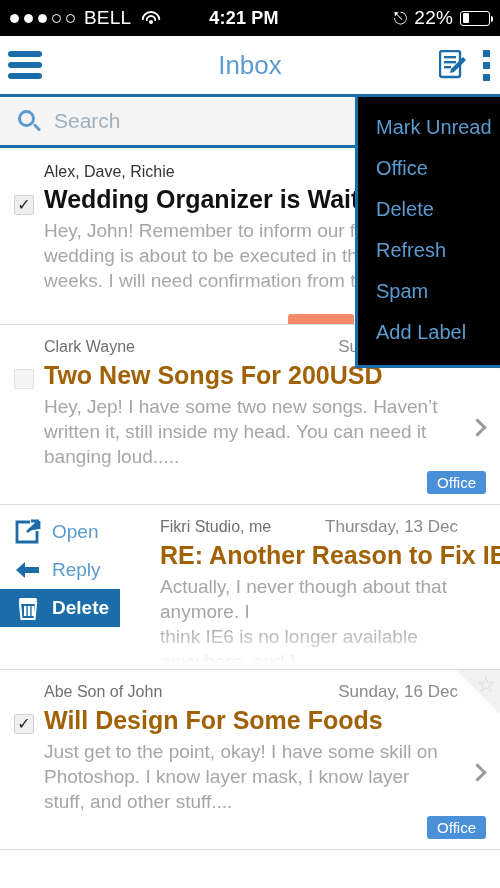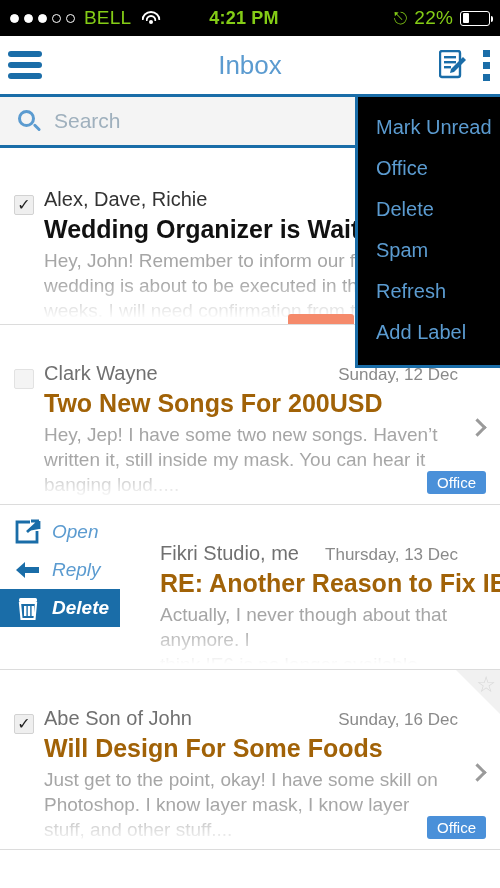--- a/index.html
+++ b/index.html
@@ -7,21 +7,21 @@
     width: 500px; height: 888px;
     background: #ffffff;
     font-family: "Liberation Sans", sans-serif;
     overflow: hidden;
   }
   #app { position: relative; width: 500px; height: 888px; background:#fff; }
 
   
   .statusbar {
     position: absolute; top:0; left:0; width:500px; height:36px;
-    background:#000; color:#84cc16;
+    background:#000; color:#ffffff;
     display:flex; align-items:center; padding:0 10px;
     font-size:19px; letter-spacing:.2px;
   }
   .sb-left { display:flex; align-items:center; gap:7px; flex:1; }
   .dots { display:flex; align-items:center; gap:5px; }
   .dot { width:9px; height:9px; border-radius:50%; border:1.6px solid #fff; }
   .dot.filled { background:#fff; }
   .carrier { font-size:19px; font-weight:400; margin-left:2px; }
   .wifi { position:relative; width:19px; height:14px; margin-left:3px; }
   .wifi i {
@@ -77,21 +77,21 @@
   .mail-inner { position:relative; padding:12px 16px 14px 44px; }
   .mail.swiped .mail-inner { padding-left:160px; }
   .checkbox {
     position:absolute; left:14px; top:44px; width:20px; height:20px;
     background:#efefef; border:1px solid #d2d2d2; border-radius:2px;
     display:flex; align-items:center; justify-content:center;
     font-size:16px; line-height:1; color:#222; cursor:pointer;
   }
   .checkbox.unchecked { background:#f4f4f4; border-color:#e2e2e2; color:transparent; }
   .row-top { display:flex; align-items:baseline; }
-  .sender { font-size:20px; color:#707070;margin-top:25px; }
+  .sender { font-size:16px; color:#707070; }
   .mail.unread .sender { color:#333; }
   .date { margin-left:auto; font-size:17px; color:#8a8a8a; padding-right:26px; }
   .subject { font-size:25px; font-weight:700; color:#a16207; margin-top:4px; white-space:nowrap; }
   .mail.unread .subject { color:#111; }
   .preview { font-size:19px; line-height:1.32; color:#a6a6a6; margin-top:4px; white-space:pre-line; }
   .fade { position:absolute; left:0; right:0; bottom:0; height:42px;
           background:linear-gradient(to bottom, rgba(255,255,255,0), #fff 88%); pointer-events:none; }
   .chevron {
     position:absolute; right:16px; top:96px; width:13px; height:13px;
     border-top:3px solid #9a9a9a; border-right:3px solid #9a9a9a;
@@ -103,21 +103,21 @@
     padding:3px 10px; border-radius:3px; z-index:3;
   }
   .badge.orange { background:#f58a6b; color:#f58a6b; }
   
   .corner { position:absolute; right:0; top:0; width:44px; height:44px; pointer-events:none; }
   .corner .tri { position:absolute; right:0; top:0; width:0;height:0;
                  border-left:44px solid transparent; border-top:44px solid #f1f1f1; }
   .corner .star { position:absolute; right:4px; top:4px; font-size:22px; color:#d8d8d8; line-height:1; }
 
   
-  .actions { position:absolute; left:0; top:0; width:130px; padding-top:8px; z-index:4;font-style:italic; }
+  .actions { position:absolute; left:0; top:0; width:130px; padding-top:8px; z-index:4; }
   .action { display:flex; align-items:center; gap:10px; height:38px; padding-left:14px; color:#5b9bd0; font-size:19px; cursor:pointer; }
   .action.danger { background:#1a6da8; color:#fff; font-weight:700; width:120px; }
   .ic { width:28px; height:26px; flex:none; }
 
   
   .dropdown {
     position:absolute; left:355px; top:94px; width:146px;
     background:#000000; border:3px solid #1a6da8; border-right:none;
     padding:10px 0 12px 0; z-index:20;
   }
@@ -209,21 +209,21 @@
 
     <div class="mail" style="height:180px">
       <div class="mail-inner">
         <div class="checkbox unchecked">✓</div>
         <div class="row-top">
           <span class="sender">Clark Wayne</span>
           <span class="date">Sunday, 12 Dec</span>
         </div>
         <div class="subject">Two New Songs For 200USD</div>
         <div class="preview">Hey, Jep! I have some two new songs. Haven’t
-written it, still inside my mask. You can hear it
+written it, still inside my head. You can need it
 banging loud.....</div>
       </div>
       <div class="fade"></div>
       <div class="corner">
         <span class="tri"></span>
           <span class="star">☆</span>
       </div>
       <div class="chevron"></div>
       <div class="badge">Office</div>
     </div>
@@ -294,18 +294,18 @@
       <div class="chevron"></div>
       <div class="badge">Office</div>
     </div>
 
   </div>
 
   <div class="dropdown">
     <div class="menu-item">Mark Unread</div>
     <div class="menu-item">Office</div>
     <div class="menu-item">Delete</div>
+    <div class="menu-item">Refresh</div>
     <div class="menu-item">Spam</div>
-    <div class="menu-item">Refresh</div>
     <div class="menu-item">Add Label</div>
   </div>
 
 </div>
 
 </body></html>

